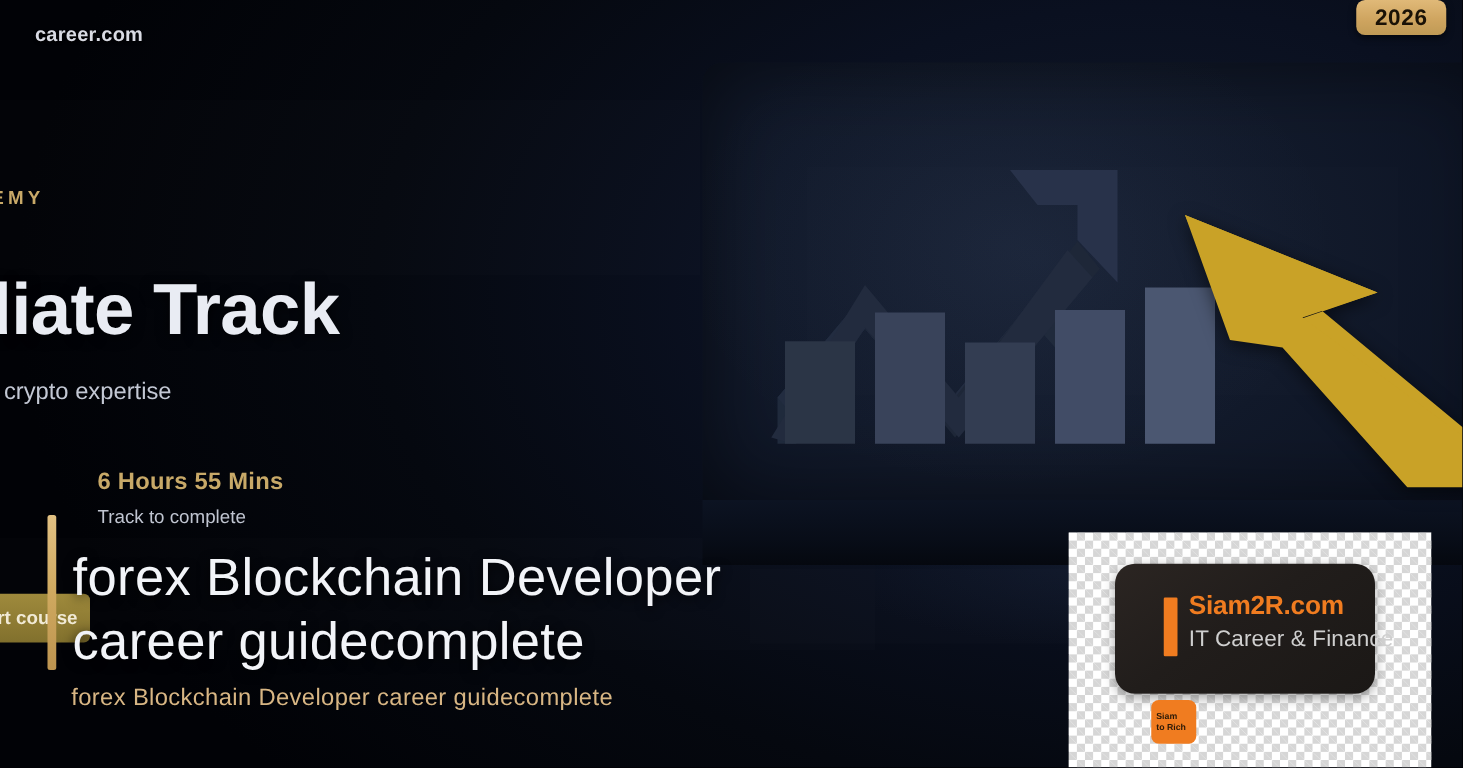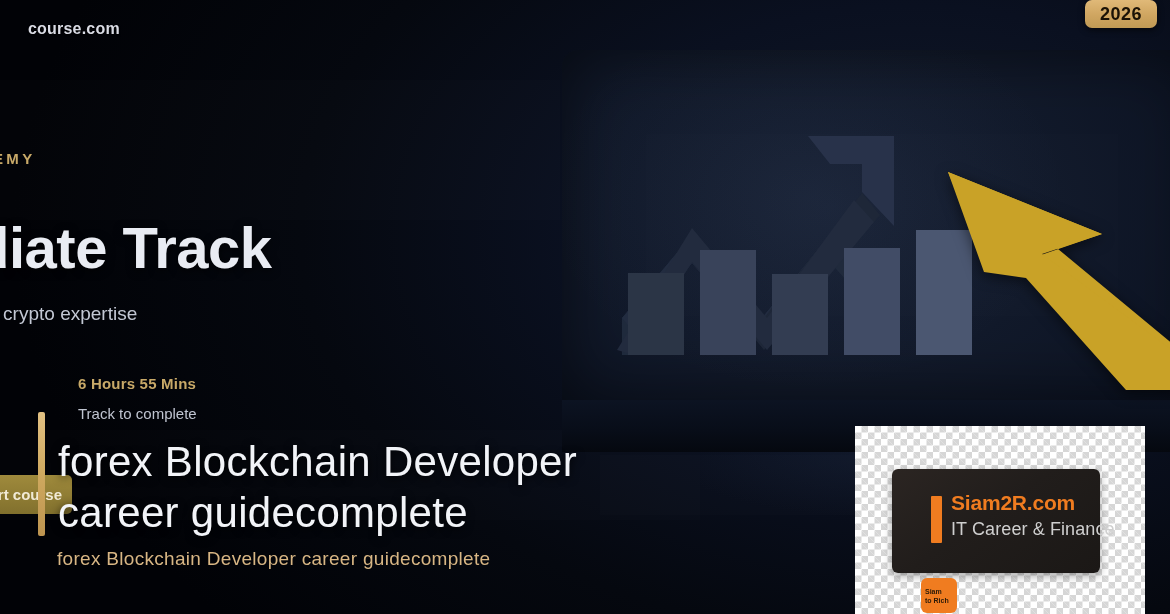--- a/index.html
+++ b/index.html
@@ -114,21 +114,21 @@
     border-radius:5px;
     color:#f1ead6;
     font-size:15px; font-weight:600;
     white-space:nowrap;
     overflow:hidden;
   }
 
   
   #duration-value {
     position:absolute; left:78px; top:375px;
-    font-size:15px; font-weight:600; letter-spacing:.2px;
+    font-size:19px; font-weight:600; letter-spacing:.2px;
     color:#c8a968;
     white-space:nowrap;
   }
   #duration-label {
     position:absolute; left:78px; top:405px;
     font-size:15px; font-weight:400;
     color:#c0c5d1;
     white-space:nowrap;
   }
 
@@ -162,24 +162,24 @@
     width:290px; height:188px;
     background-color:#ffffff;
     background-image:
       linear-gradient(45deg, #d6d6d6 25%, transparent 25%, transparent 75%, #d6d6d6 75%, #d6d6d6),
       linear-gradient(45deg, #d6d6d6 25%, transparent 25%, transparent 75%, #d6d6d6 75%, #d6d6d6);
     background-size:13px 13px;
     background-position:0 0, 6.5px 6.5px;
     overflow:hidden;
   }
   #wm-card {
-    position:absolute; left:37px; top:43px;
+    position:absolute; left:37px; top:25px;
     width:208px; height:104px;
     background:linear-gradient(145deg,#2b2522 0%,#211d1b 45%,#1b1816 100%);
-    border-radius:6px;
+    border-radius:16px;
     box-shadow:0 3px 9px rgba(0,0,0,.35);
   }
   #wm-orangebar {
     position:absolute; left:39px; top:27px;
     width:11px; height:47px;
     background:#f07c20;
     border-radius:1px;
   }
   #wm-title {
     position:absolute; left:59px; top:22px;
@@ -210,21 +210,21 @@
 </style>
 </head>
 <body>
 
 <div id="stage">
 
   <div class="band" style="left:0;top:80px;width:560px;height:140px;"></div>
   <div class="band" style="left:0;top:430px;width:700px;height:90px;"></div>
   <div class="band" style="left:600px;top:455px;width:360px;height:60px;"></div>
 
-  <div id="brand">course.com</div>
+  <div id="brand">career.com</div>
 
   <div id="year-badge">2026</div>
 
   <div id="monitor">
     <div id="monitor-glow"></div>
     <svg id="chart-svg" viewBox="0 0 640 350">
 
       <g>
         <path d="M 60 305 L 60 268 L 130 185 L 200 268 L 268 185 L 300 225 L 290 237 L 268 212 L 200 296 L 130 213 L 75 278 L 75 305 Z" fill="#212b3d" opacity="0.95"></path>
         <path d="M 60 268 L 130 185 L 200 268 L 300 145 L 316 163 L 200 296 L 130 213 L 75 286 Z" fill="#222c40"></path>

